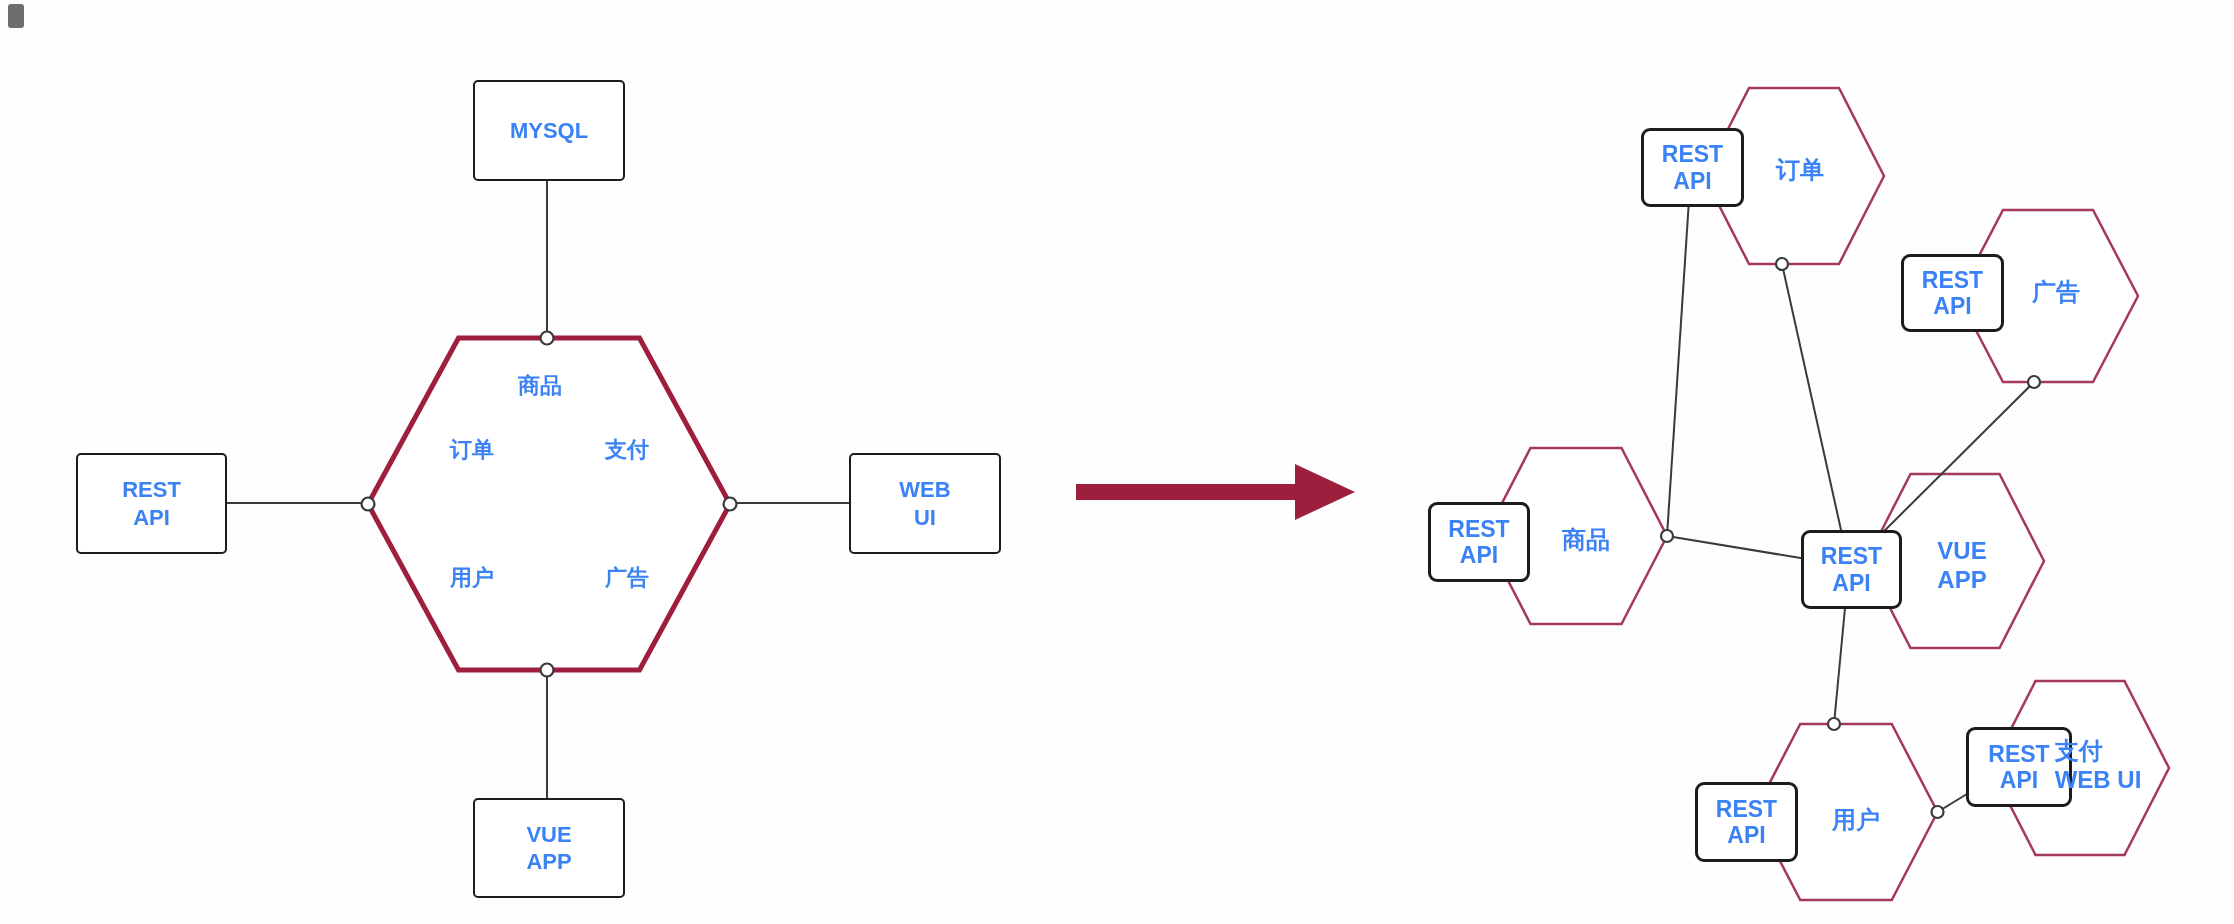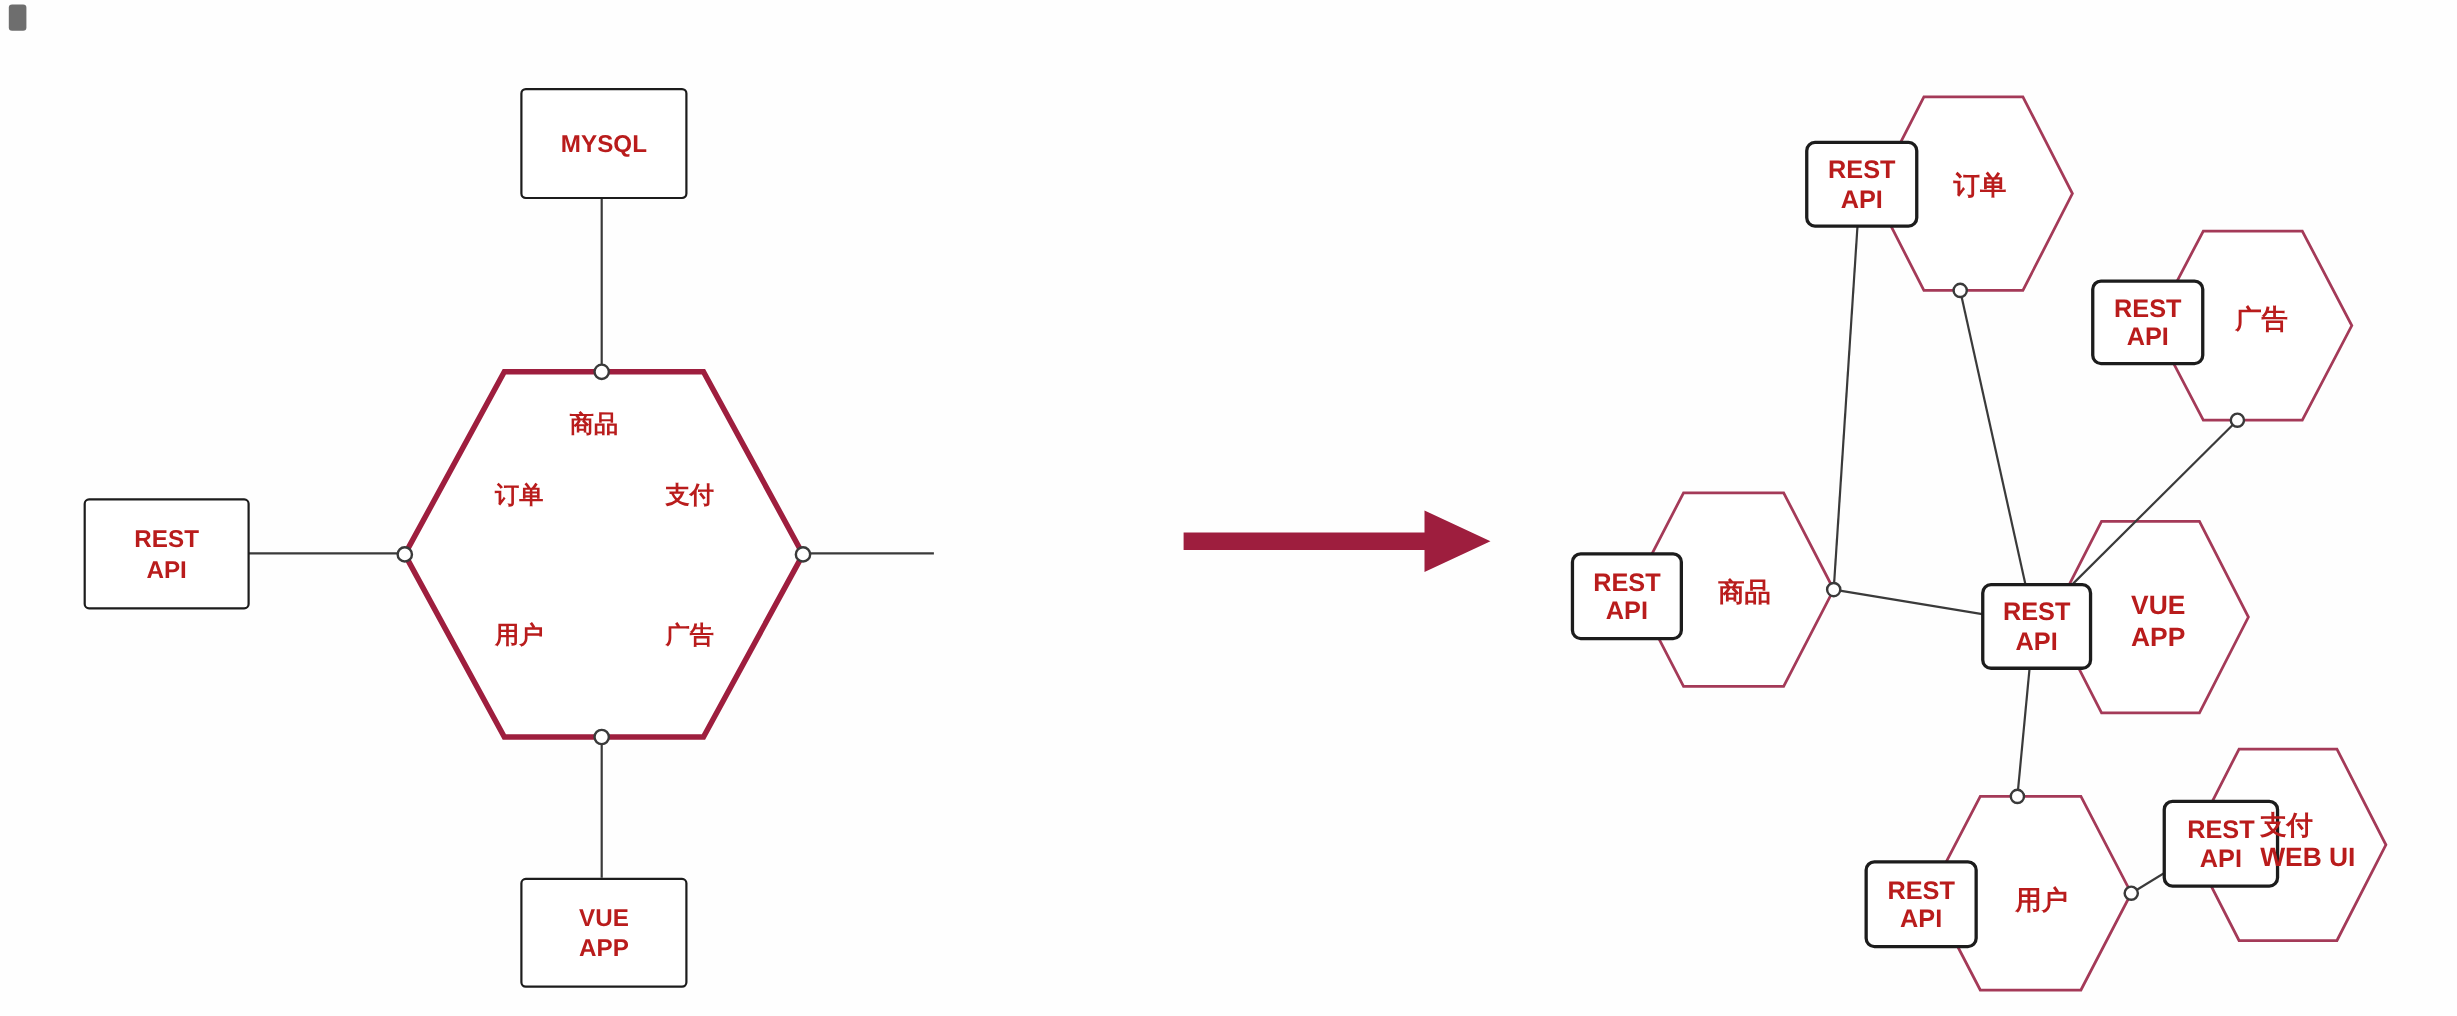--- a/index.html
+++ b/index.html
@@ -1,21 +1,21 @@
 <!DOCTYPE html>
 <html style="--c-mono: #9e1e3e; --c-svc: #a43a58; --c-arrow: #9e1e3e; --c-line: #3a3a3a; --c-box: #1c1c1c;"><head>
 <meta charset="utf-8">
 <style>
   html,body{margin:0;padding:0;background:#ffffff;}
   .canvas{
     position:relative;
     width:2234px;height:924px;
     background:#fefefe;
     font-family:"Liberation Sans", sans-serif;
-    color:#b91c1c;
+    color:#3b82f6;
     overflow:hidden;
   }
   .shapes{position:absolute;left:0;top:0;width:2234px;height:924px;}
   .hex-mono{fill:#ffffff;stroke:var(--c-mono,#9e1e3e);stroke-width:5;}
   .hex-svc{fill:#ffffff;stroke:var(--c-svc,#a43a58);stroke-width:2.5;}
   .link{stroke:var(--c-line,#3a3a3a);stroke-width:2;fill:none;}
   .connector{fill:#ffffff;stroke:var(--c-line,#3a3a3a);stroke-width:2.2;}
   .arrow{fill:var(--c-arrow,#9e1e3e);}
   .box{
     position:absolute;background:#ffffff;
@@ -78,20 +78,22 @@
     <circle class="connector" cx="1782" cy="264" r="6"></circle>
     <circle class="connector" cx="2034" cy="382" r="6"></circle>
     <circle class="connector" cx="1667" cy="536" r="6"></circle>
     <circle class="connector" cx="1834" cy="724" r="6"></circle>
     <circle class="connector" cx="1937.5" cy="812" r="6"></circle>
   </svg>
 
   <div class="box big" style="left:473px;top:80px;width:148px;height:97px;">MYSQL</div>
   <div class="box big" style="left:76px;top:453px;width:147px;height:97px;">REST
 API</div>
+  <div class="box big" style="left:849px;top:453px;width:148px;height:97px;">WEB
+UI</div>
   <div class="box big" style="left:473px;top:798px;width:148px;height:96px;">VUE
 APP</div>
 
   <div class="lbl mono" style="left:540px;top:386px;">商品</div>
   <div class="lbl mono" style="left:472px;top:450px;">订单</div>
   <div class="lbl mono" style="left:627px;top:450px;">支付</div>
   <div class="lbl mono" style="left:472px;top:578px;">用户</div>
   <div class="lbl mono" style="left:627px;top:578px;">广告</div>
 
   <div class="box small" style="left:1641px;top:128px;width:97px;height:73px;">REST

